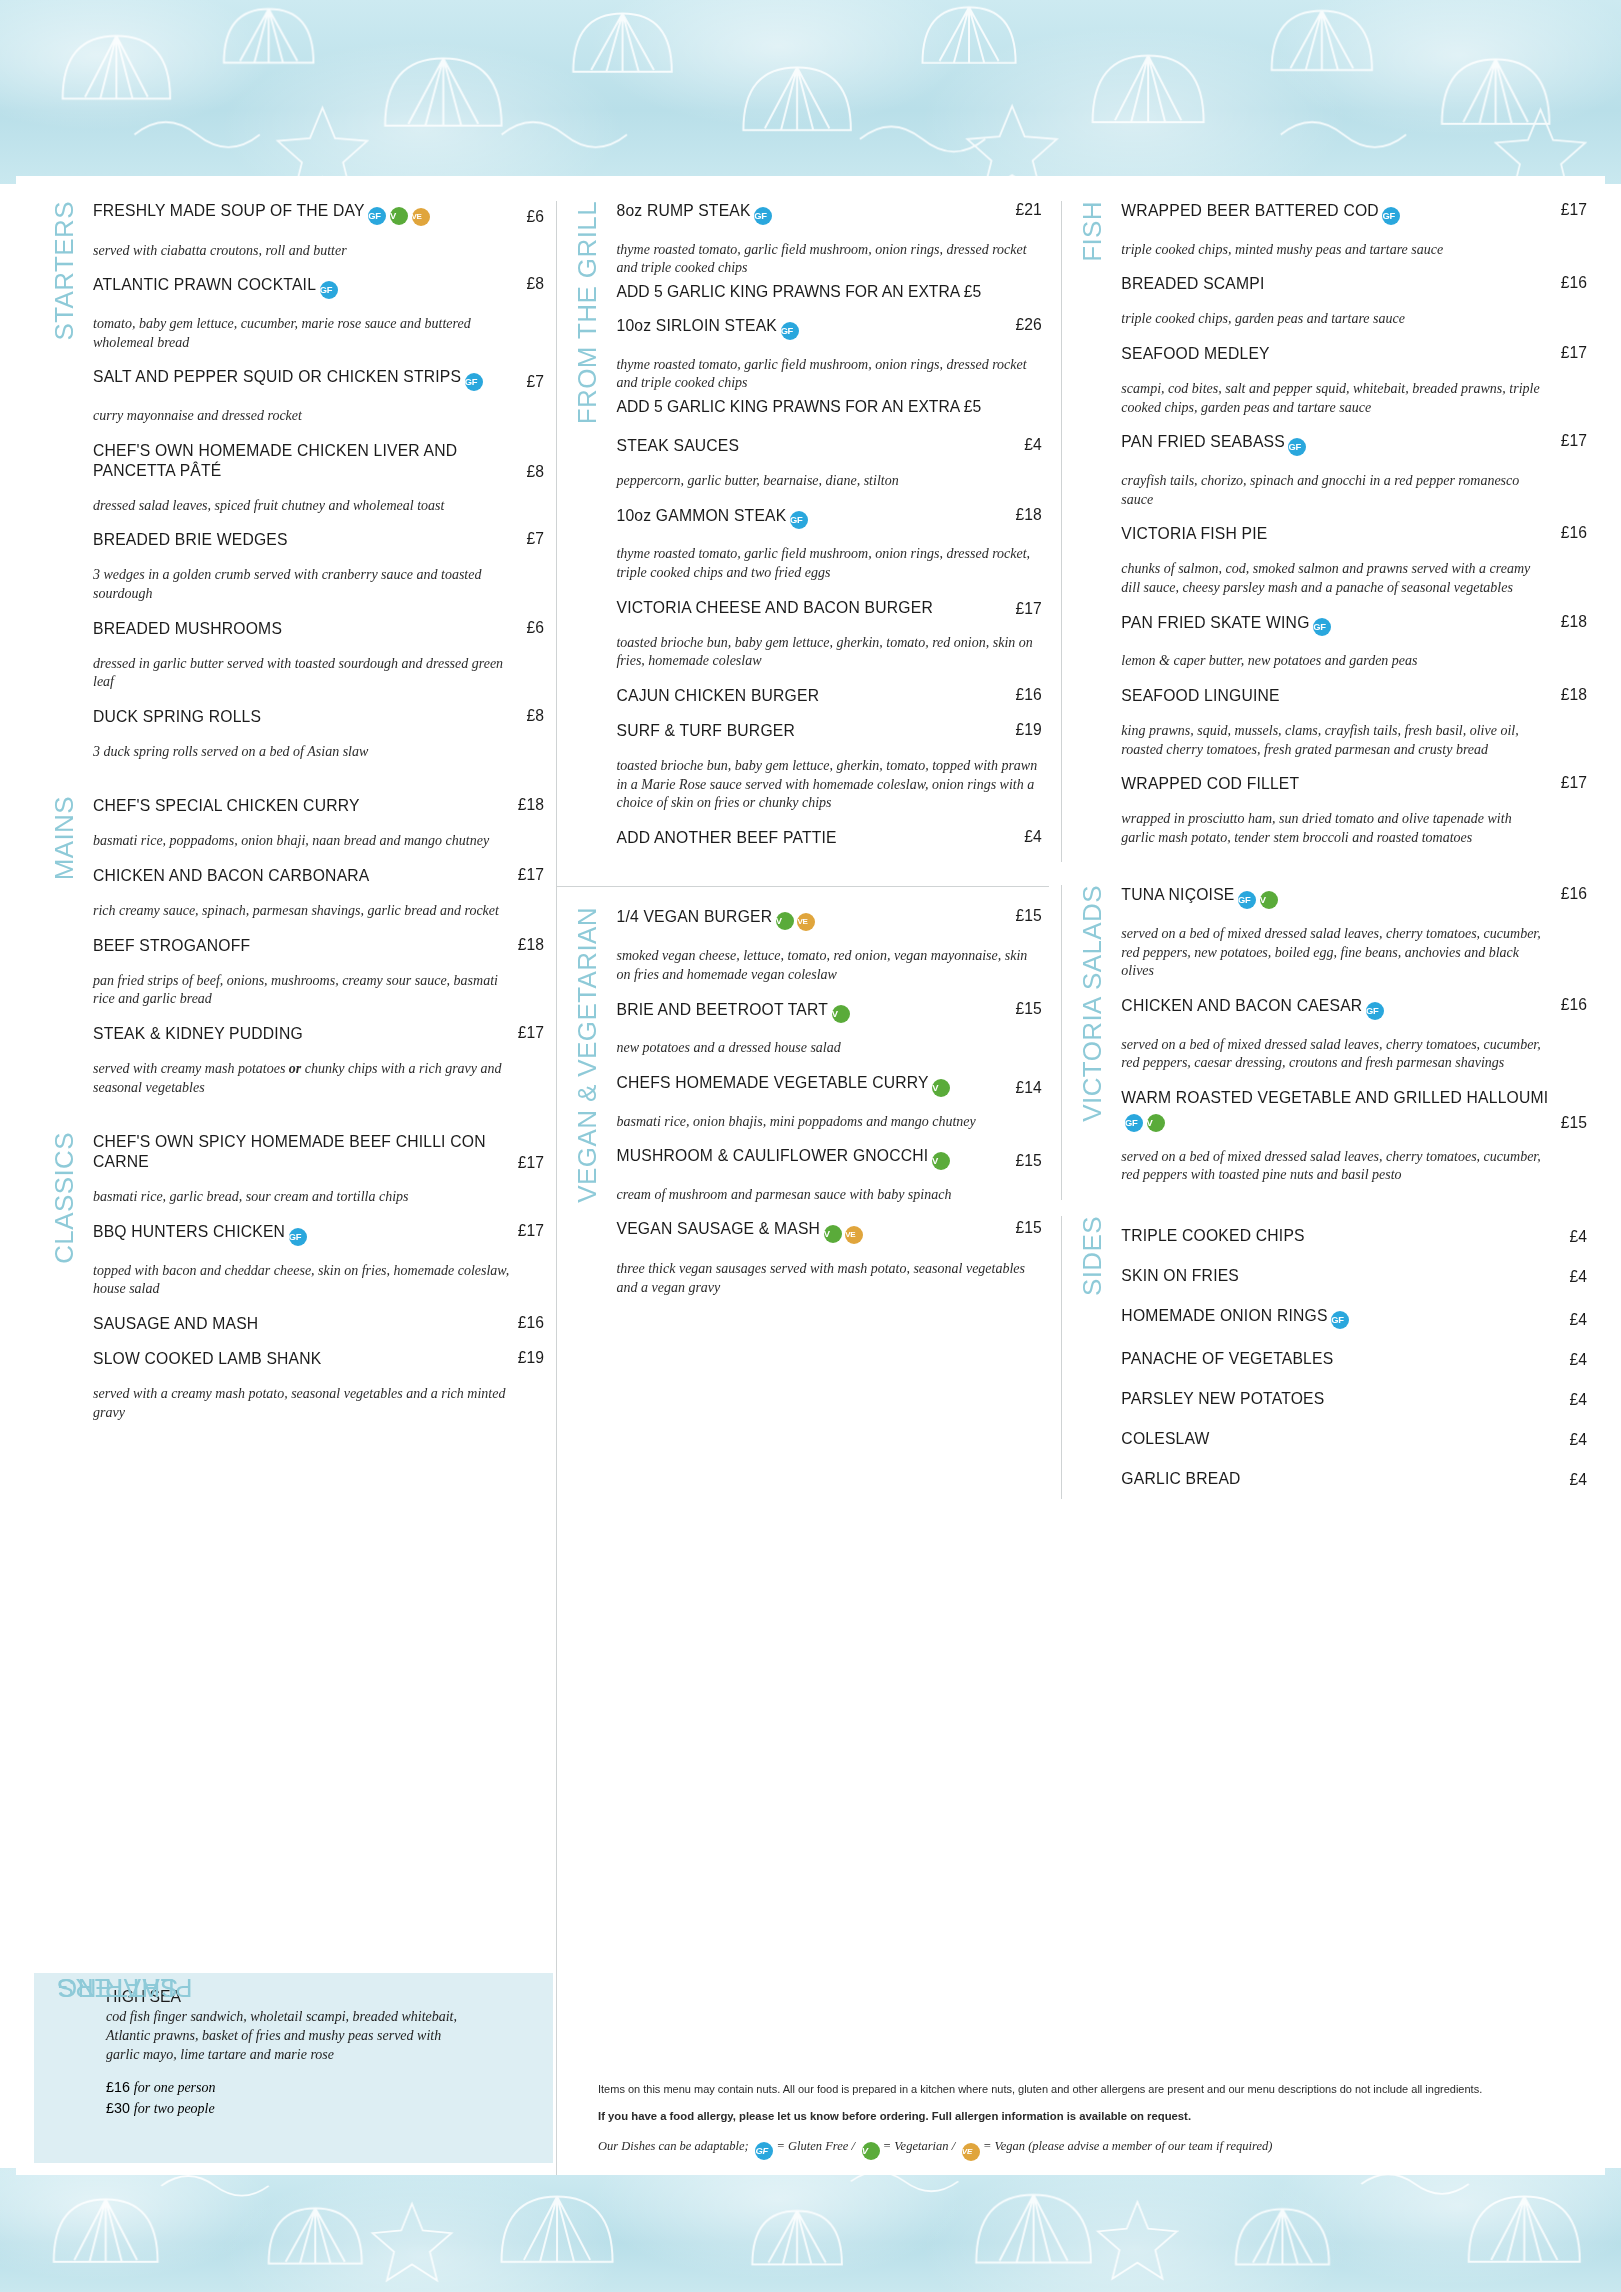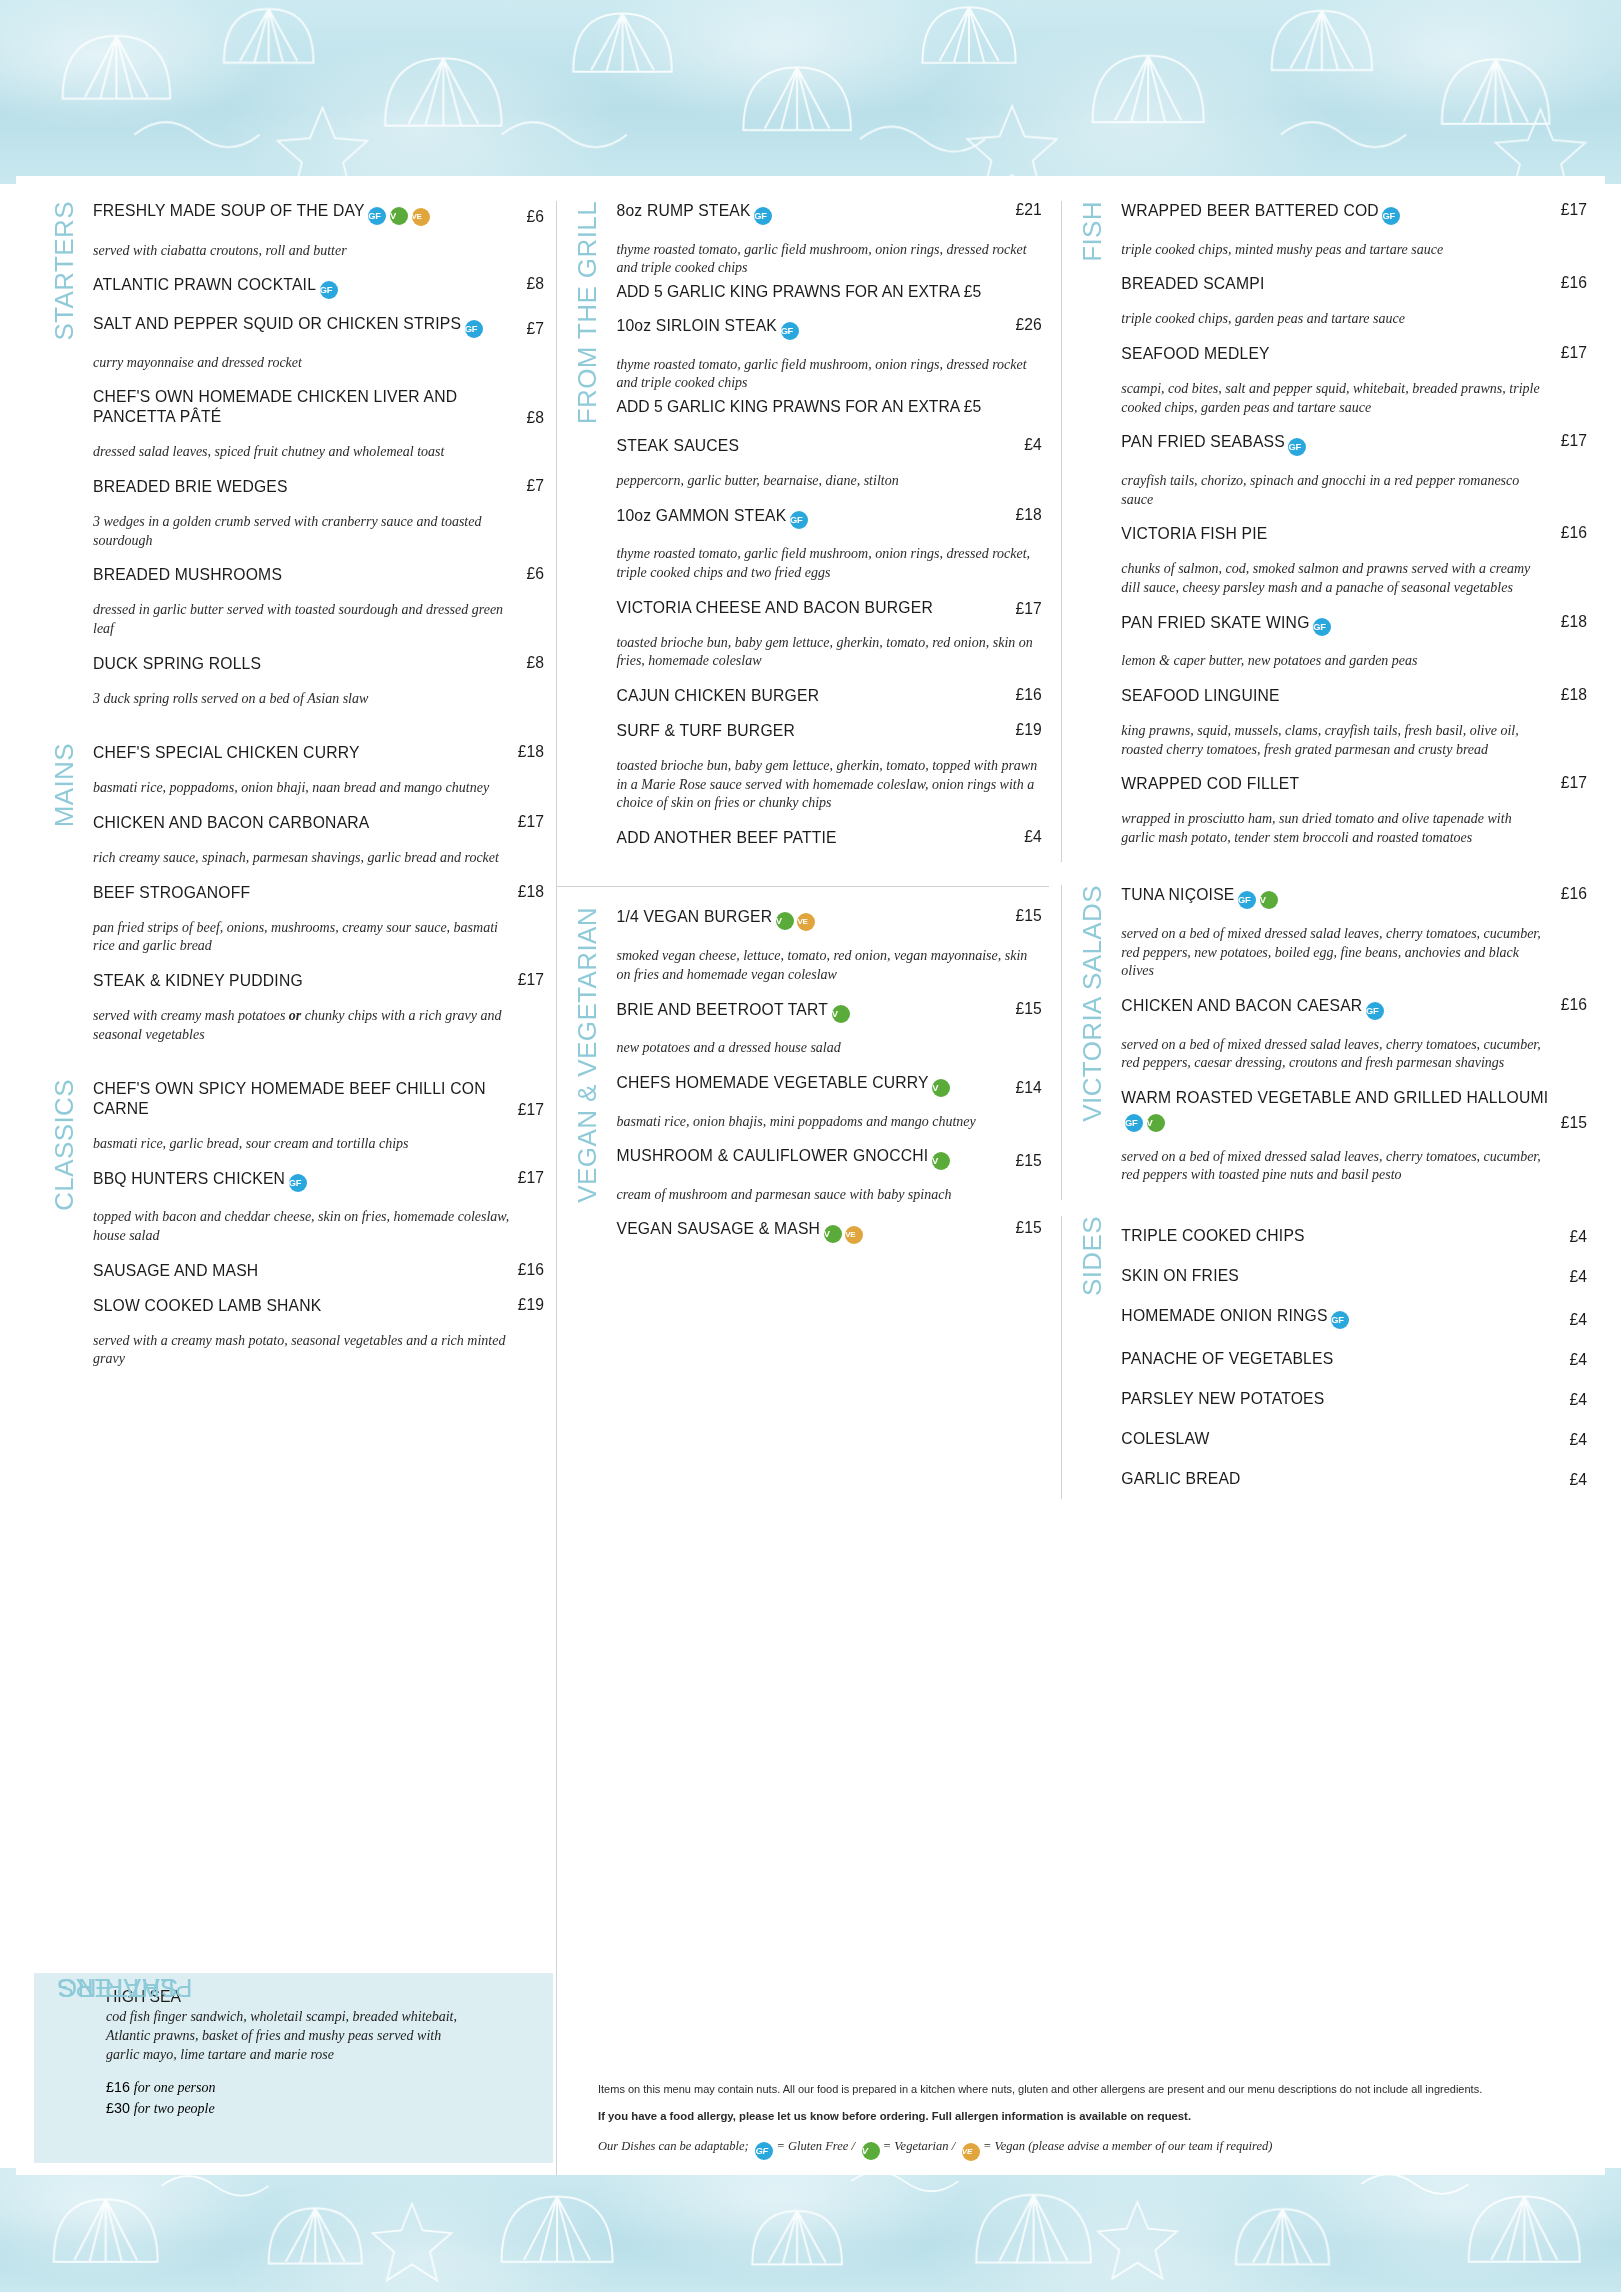--- a/index.html
+++ b/index.html
@@ -310,20 +310,21 @@
             <div class="price">£6</div>
           </div>
           <div class="desc">served with ciabatta croutons, roll and butter</div>
         </div>
 
         <div class="item">
           <div class="row">
             <div class="name"><span>ATLANTIC PRAWN COCKTAIL</span><span class="badge gf">GF</span></div>
             <div class="price top">£8</div>
           </div>
+          <div class="desc">tomato, baby gem lettuce, cucumber, marie rose sauce and buttered wholemeal bread</div>
         </div>
 
         <div class="item">
           <div class="row">
             <div class="name"><span>SALT AND PEPPER SQUID OR CHICKEN STRIPS</span><span class="badge gf">GF</span></div>
             <div class="price">£7</div>
           </div>
           <div class="desc">curry mayonnaise and dressed rocket</div>
         </div>
 
@@ -546,20 +547,21 @@
             <div class="price">£15</div>
           </div>
           <div class="desc">cream of mushroom and parmesan sauce with baby spinach</div>
         </div>
 
         <div class="item">
           <div class="row">
             <div class="name"><span>VEGAN SAUSAGE &amp; MASH</span><span class="badge v">V</span><span class="badge ve">VE</span></div>
             <div class="price top">£15</div>
           </div>
+          <div class="desc">three thick vegan sausages served with mash potato, seasonal vegetables and a vegan gravy</div>
         </div>
 
       </div>
     </div>
 
   </div>
 
   <div class="col col-3">
 
     <div class="section" style="border-left:0.9px solid #cfd3d4;">

